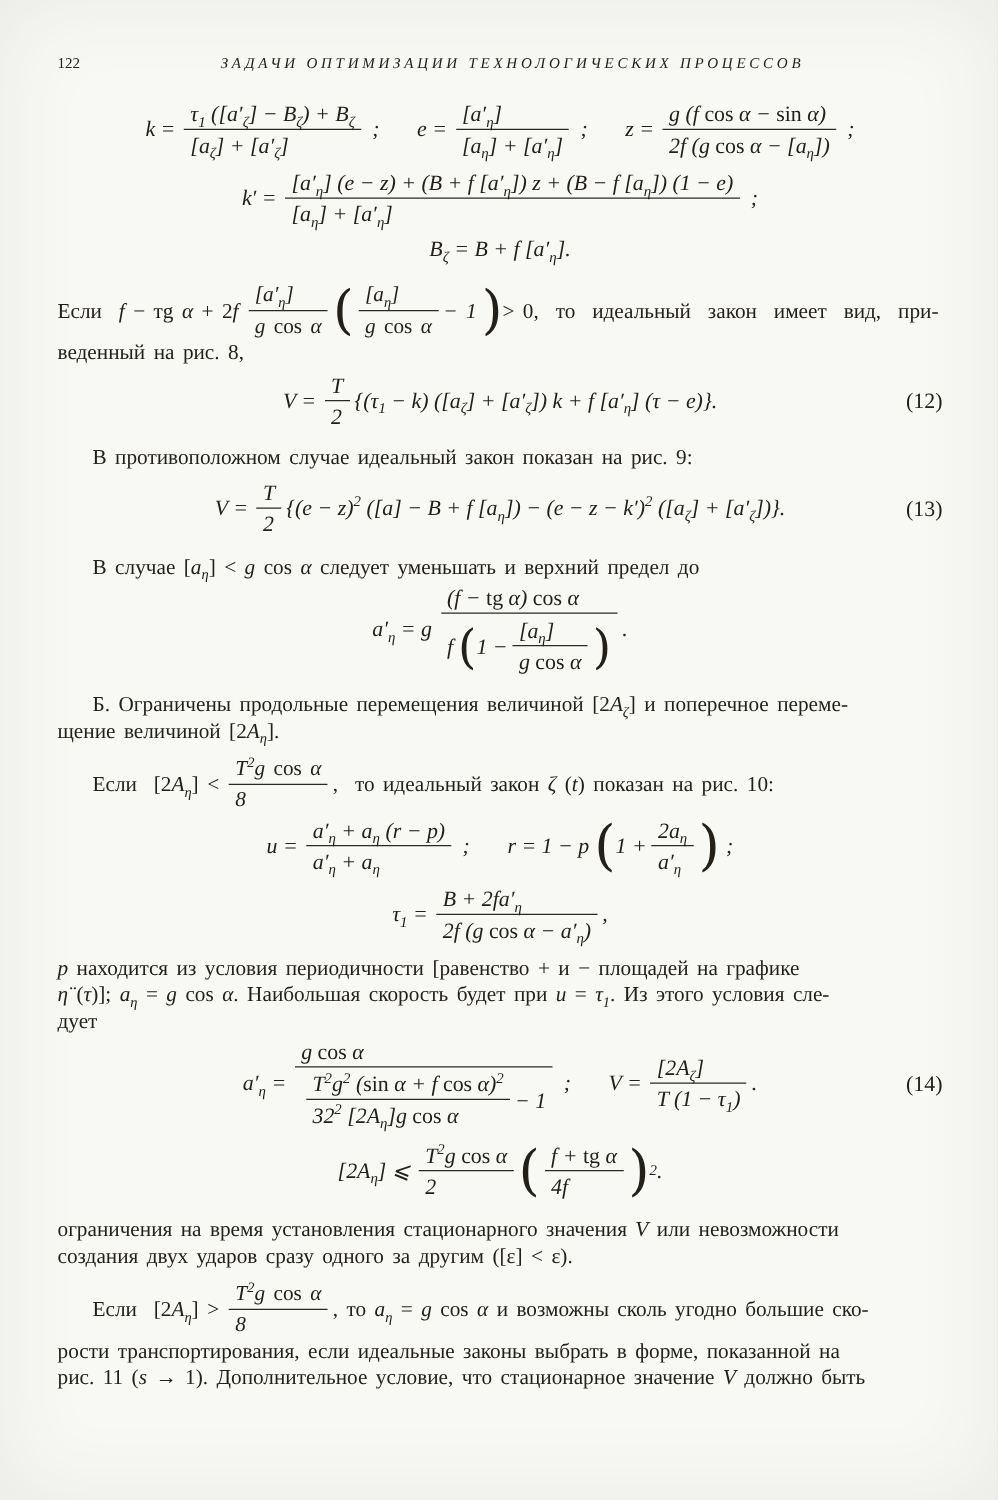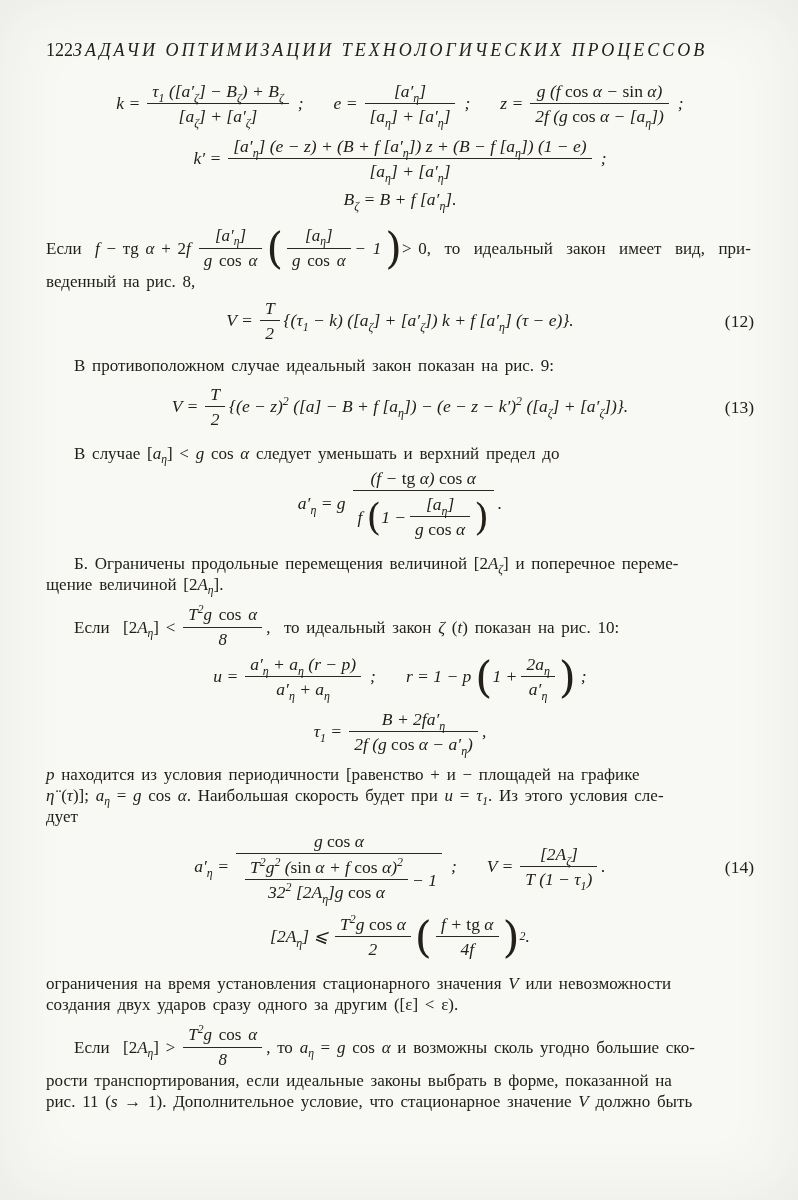--- a/index.html
+++ b/index.html
@@ -5,30 +5,30 @@
   html,body{margin:0;padding:0;background:#e9e9e5;}
   .page{
     position:relative;width:798px;height:1200px;overflow:hidden;
     background:#f8f9f5;color:#232019;
     font-family:"Liberation Serif","DejaVu Serif",serif;
     font-size:17px;line-height:21px;
     box-shadow:inset 0 0 70px rgba(70,65,50,.08);
     box-sizing:border-box;padding:40px 44px 0 46px;
   }
   .hdr{display:flex;align-items:baseline;margin-bottom:20px;}
-  .pagenum{font-size:18px;width:90px;}
-  .runhead{flex:1;text-align:center;font-style:italic;font-size:18px;letter-spacing:3px;white-space:nowrap;padding-right:70px;}
+  .pagenum{font-size:12px;width:90px;}
+  .runhead{flex:1;text-align:center;font-style:italic;font-size:12px;letter-spacing:3px;white-space:nowrap;padding-right:70px;}
   .txt{word-spacing:2.5px;}
   .ind{text-indent:28px;}
   .it{font-style:italic;}
   .rm{font-style:normal;}
   .eqwrap{position:relative;display:flex;justify-content:center;align-items:center;font-style:italic;font-size:17.5px;}
   .g{display:inline-flex;align-items:center;}
   .gap{display:inline-block;width:30px;}
-  .frac{display:inline-flex;flex-direction:column;align-items:stretch;text-align:center;vertical-align:middle;margin:0 4px;font-style:italic;line-height:20px;}
+  .frac{display:inline-flex;flex-direction:column;align-items:stretch;vertical-align:middle;margin:0 4px;font-style:italic;line-height:20px;}
   .frac .num{border-bottom:1.3px solid #2b2822;padding:0 5px 2px;}
   .frac .den{padding:2px 5px 0;}
   .frac .den.row{display:flex;align-items:center;justify-content:center;padding-top:3px;}
   .lhs{margin-right:3px;}
   .semi{margin-left:5px;}
   .bp{font-style:normal;line-height:0;vertical-align:middle;font-family:"DejaVu Serif",serif;font-weight:400;}
   .bp2{font-size:215%;}
   .bp3{font-size:250%;}
   sub,sup{font-size:68%;line-height:0;}
   .eqnum{position:absolute;right:0;top:50%;transform:translateY(-50%);font-style:normal;}

